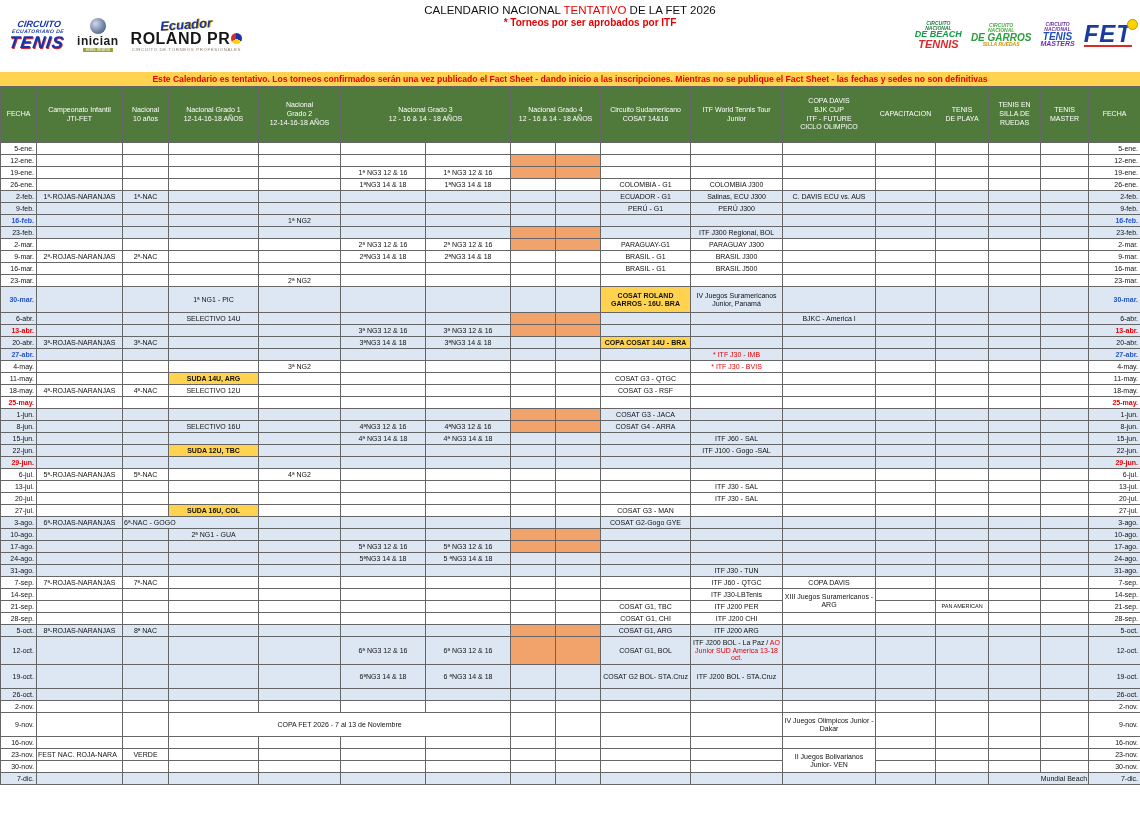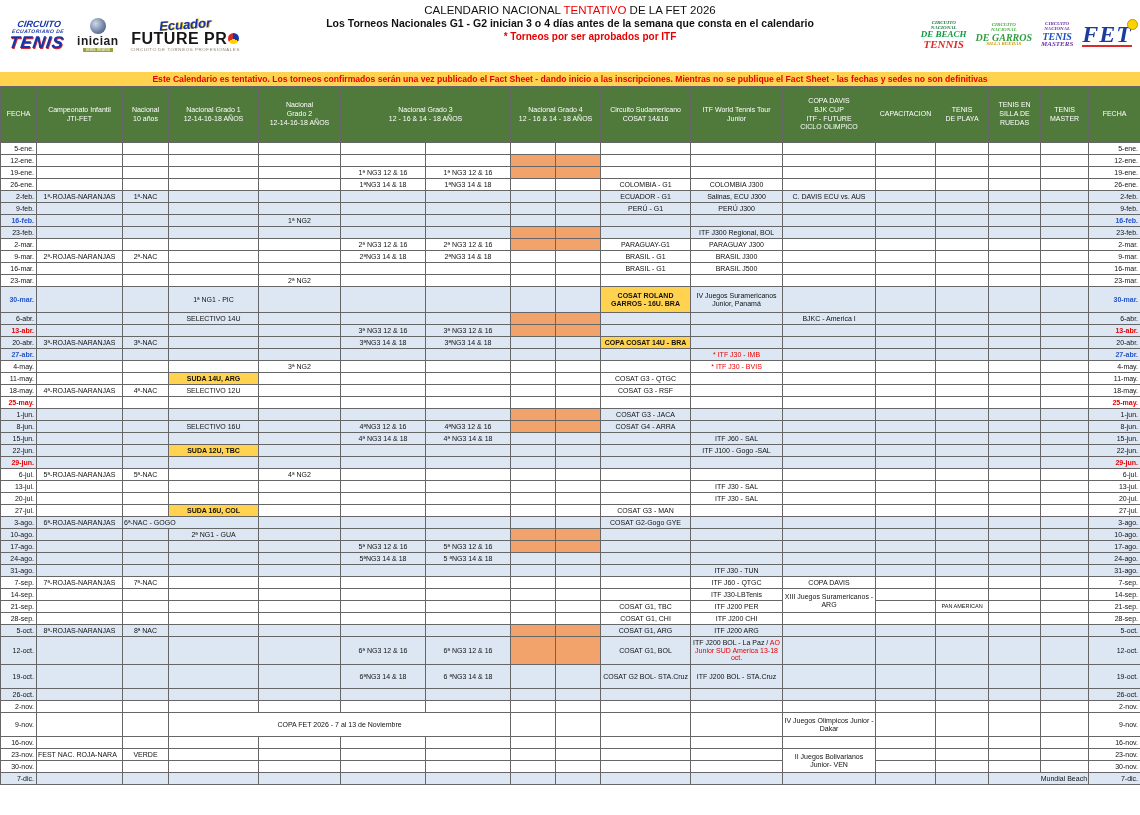--- a/index.html
+++ b/index.html
@@ -26,21 +26,21 @@
   
   #lg-junior .ball{width:16px;height:16px;border-radius:50%;background:radial-gradient(circle at 35% 35%,#cfd8e8,#5a6f96 70%,#20304f);margin-bottom:1px;}
   #lg-junior .jm{font-size:12px;font-weight:800;color:#1b1b1b;letter-spacing:.5px;}
   #lg-junior .js{font-size:4.5px;color:#fff;background:#9aa23a;padding:0 3px;margin-top:1px;}
   
   #lg-tp .scr{font-size:13px;font-style:italic;font-weight:700;color:#1535A8;text-shadow:1px 0 0 #e3b505;transform:rotate(-4deg);}
   #lg-tp .main{font-size:16px;font-weight:800;color:#161616;letter-spacing:.5px;display:flex;align-items:center;}
   #lg-tp .o{width:11px;height:11px;border-radius:50%;margin-left:1px;background:conic-gradient(#1535A8 0 33%,#FFD200 33% 66%,#D92B2B 66% 100%);}
   #lg-tp .sub{font-size:4.4px;color:#8a8070;letter-spacing:.6px;margin-top:1px;}
   
-  .rlg{font-style:italic;font-weight:800;text-align:center;line-height:.95;display:flex;flex-direction:column;align-items:center;font-family:Liberation Serif, serif;}
+  .rlg{font-style:italic;font-weight:800;text-align:center;line-height:.95;display:flex;flex-direction:column;align-items:center;}
   .rlg .s{font-size:5px;}
   #lg-beach .s{color:#1B7A3D;}
   #lg-beach .b1{font-size:9px;color:#0E9C44;}
   #lg-beach .b2{font-size:11px;color:#D92B2B;}
   #lg-silla .s{color:#49A942;}
   #lg-silla .b1{font-size:10px;color:#2E9E3E;}
   #lg-silla .b2{font-size:5px;color:#C99400;}
   #lg-masters .s{color:#6A31A5;}
   #lg-masters .b1{font-size:10px;color:#1F4FBF;}
   #lg-masters .b2{font-size:7px;color:#6A31A5;}
@@ -81,30 +81,29 @@
       <span class="c3">TENIS</span>
     </div>
     <div class="lg" id="lg-junior">
       <span class="ball"></span>
       <span class="jm">inician</span>
       <span class="js">tenis infantil</span>
     </div>
     <div class="lg" id="lg-tp">
       <span class="scr">Ecuador</span>
       <span class="main">
-          <span>FUTURE PR</span>
+          <span>ROLAND PR</span>
           <span class="o"></span>
         </span>
       <span class="sub">CIRCUITO DE TORNEOS PROFESIONALES</span>
     </div>
   </div>
 
   <div id="titles">
     <div class="t1"><span>CALENDARIO NACIONAL </span><span class="accent">TENTATIVO</span><span> DE LA FET 2026</span></div>
-    <div class="t3">Los Torneos Nacionales G1 - G2 inician 3 o 4 días antes de la semana que consta en el calendario</div>
     <div class="t4">* Torneos por ser aprobados por ITF</div>
   </div>
 
   <div id="logos-right" class="lgroup">
     <div class="rlg" id="lg-beach">
       <span class="s">CIRCUITO</span>
       <span class="s">NACIONAL</span>
       <span class="b1">DE BEACH</span>
       <span class="b2">TENNIS</span>
     </div>

